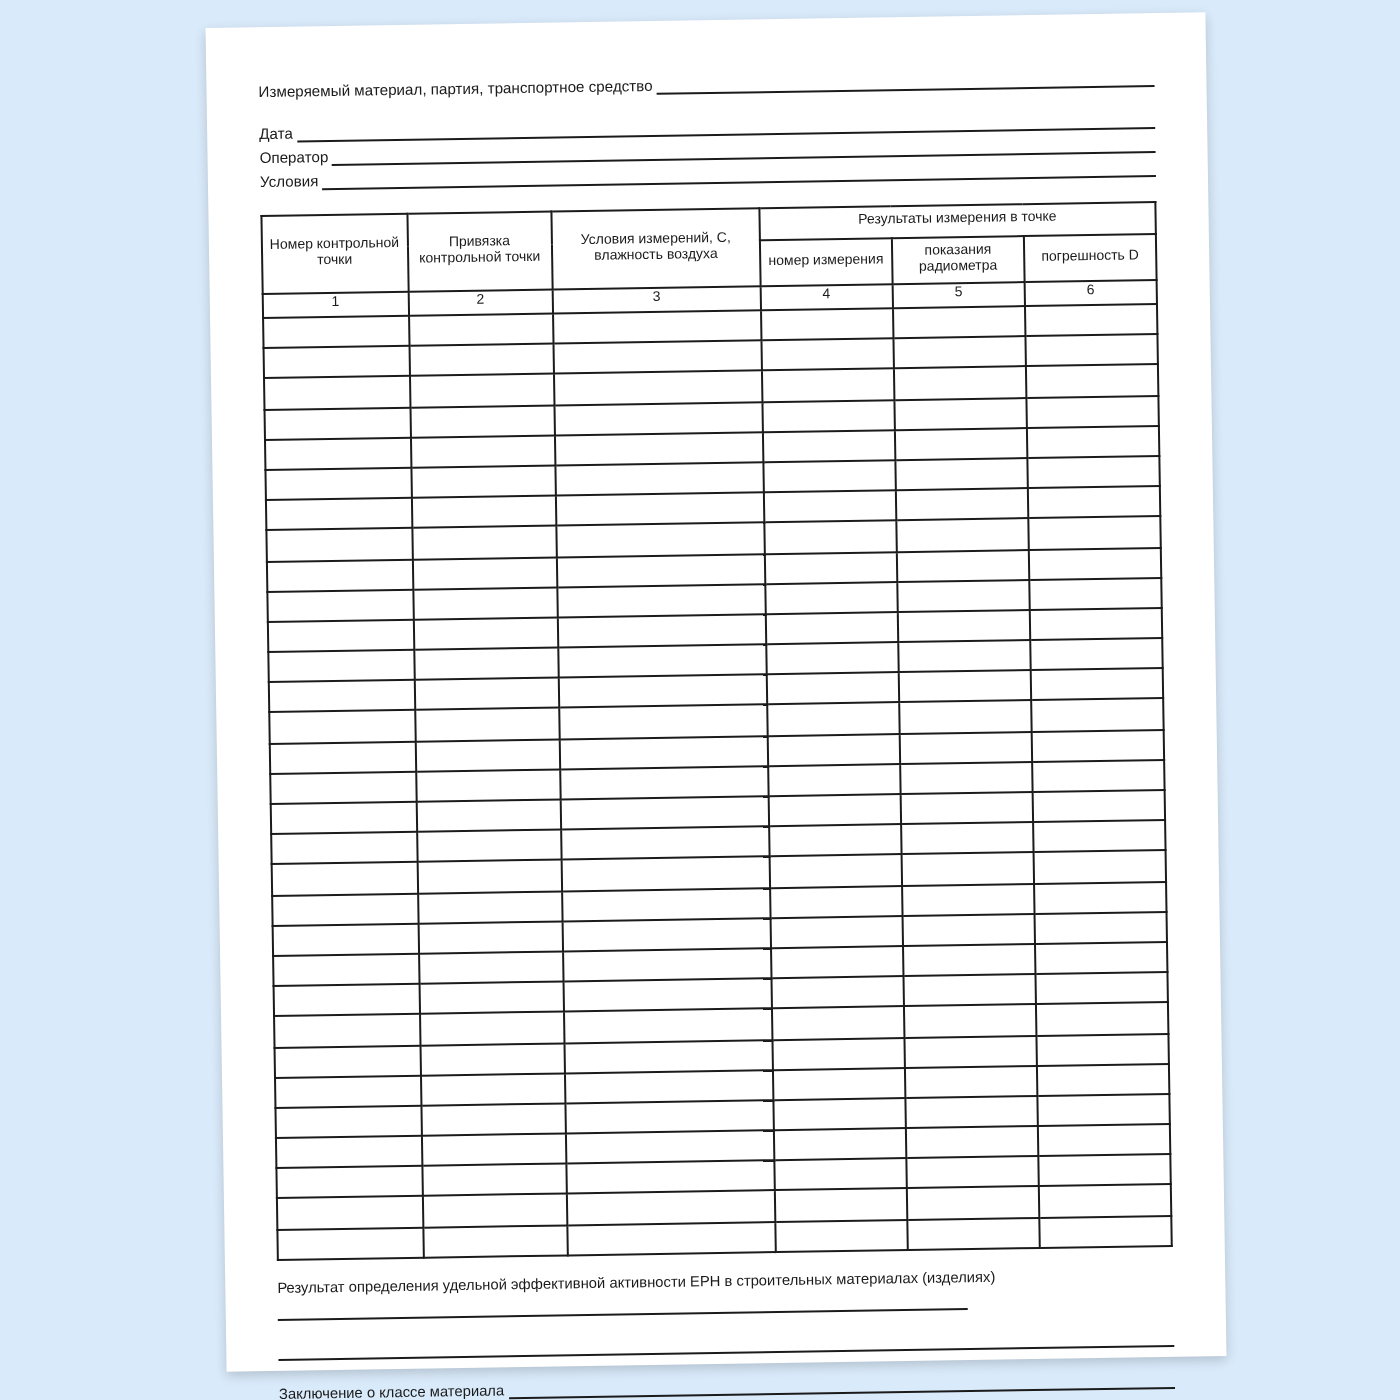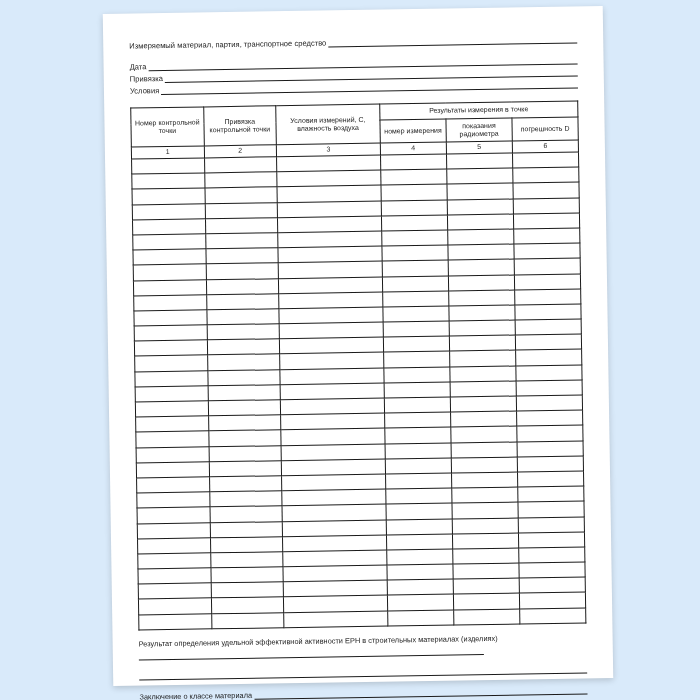--- a/index.html
+++ b/index.html
@@ -131,21 +131,21 @@
         <span class="rule"></span>
       </div>
     </div>
 
     <div class="hdr-block-2">
       <div class="hdr-line">
         <span class="hdr-label">Дата</span>
         <span class="rule"></span>
       </div>
       <div class="hdr-line">
-        <span class="hdr-label">Привязка</span>
+        <span class="hdr-label">Оператор</span>
         <span class="rule"></span>
       </div>
       <div class="hdr-line">
         <span class="hdr-label">Условия</span>
         <span class="rule"></span>
       </div>
     </div>
 
     <table class="grid">
       <thead>

